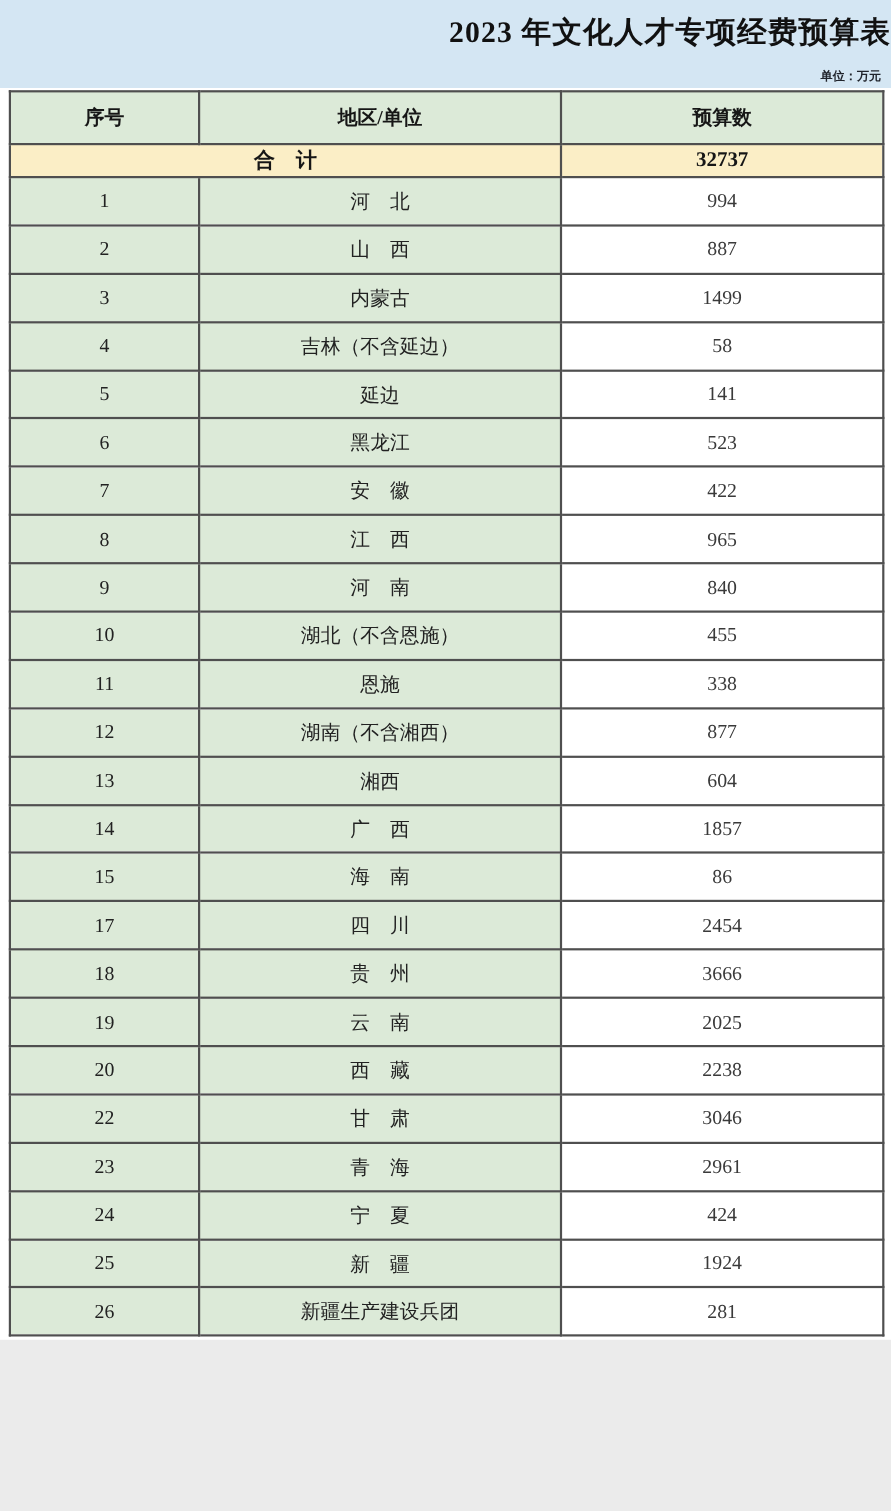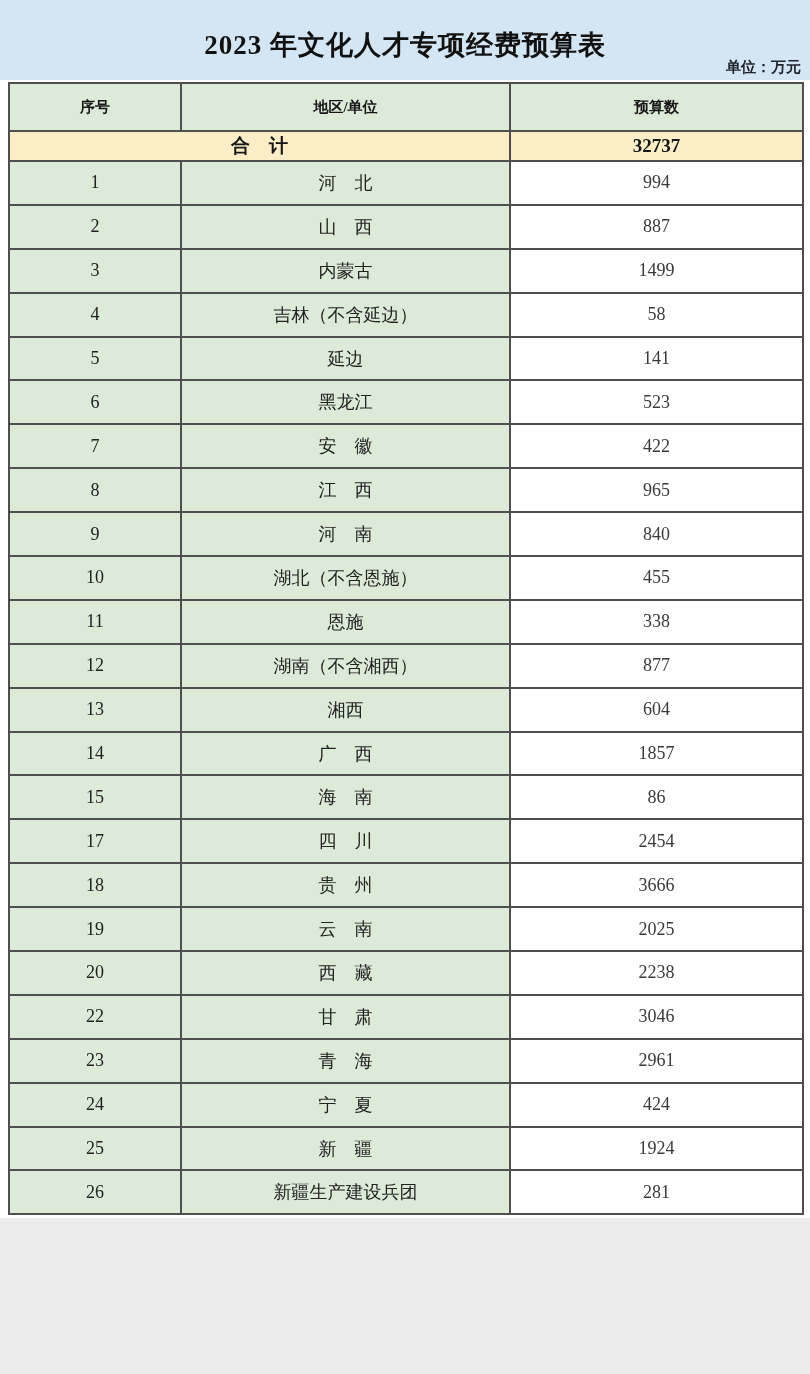--- a/index.html
+++ b/index.html
@@ -20,33 +20,33 @@
     display: flex;
     flex-direction: column;
   }
   .title-band {
     height: 80px;
     background: var(--title-band-bg, #d4e6f3);
     position: relative;
     flex: 0 0 auto;
   }
   .page-title {
-    margin: 16px;
+    margin: 0;
     padding-top: 11px;
-    text-align: center;
+    text-align: right;
     font-size: 27px;
     font-weight: bold;
     letter-spacing: 1px;
     color: #111111;
   }
   .unit-note {
     position: absolute;
     right: 9px;
     bottom: 3px;
-    font-size: 15px;
+    font-size: 11px;
     font-weight: bold;
     color: #20242c;
   }
   table.budget-table {
     border-collapse: collapse;
     table-layout: fixed;
     width: 794px;
     margin: 2px 8px 0 8px;
     flex: 0 0 auto;
   }
@@ -54,21 +54,21 @@
   .budget-table td {
     border: 2px solid var(--border-color, #4f4f4f);
     text-align: center;
     vertical-align: middle;
     padding: 0;
     overflow: hidden;
   }
   .budget-table thead th {
     background: var(--cell-green, #dcead8);
     height: 46px;
-    font-size: 15px;
+    font-size: 18px;
     font-weight: bold;
     color: #161616;
   }
   .total-row td {
     background: var(--total-yellow, #fbeec6);
     height: 28px;
     font-size: 19px;
     font-weight: bold;
     color: #161616;
     margin-top: 15px;

